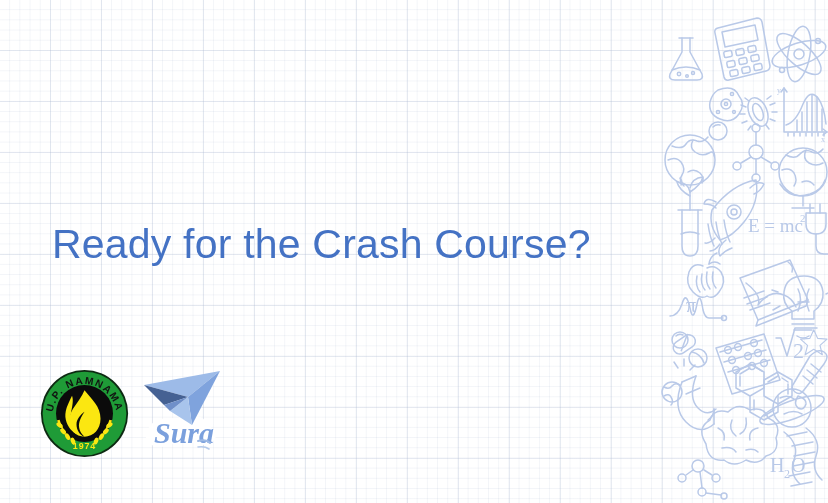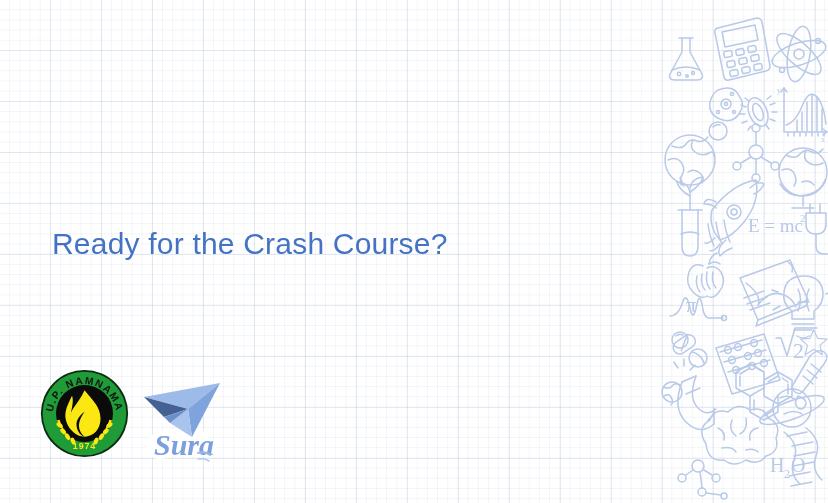--- a/index.html
+++ b/index.html
@@ -31,21 +31,21 @@
       10.2px 10.2px;
     background-position: -1px -1px, -1px -1px, -1px -1px, -1px -1px;
     overflow: hidden;
   }
 
   
   #title {
     position: absolute;
     left: 52px;
     top: 219px;
-    font-size: 30px;
+    font-size: 41px;
     line-height: 50px;
     font-weight: 400;
     letter-spacing: 0.2px;
     color: #4472c4;
     white-space: nowrap;
     font-family: "Liberation Sans", sans-serif;
   }
 
   
   #logos {
@@ -60,21 +60,21 @@
     position: absolute;
     left: 4px;
     top: 6px;
     width: 89px;
     height: 89px;
   }
 
   #sura-logo {
     position: absolute;
     left: 104px;
-    top: 12px;
+    top: 0px;
     width: 86px;
     height: 100px;
   }
 
   
   #doodle-strip {
     position: absolute;
     right: 0;
     top: 0;
     width: 168px;

